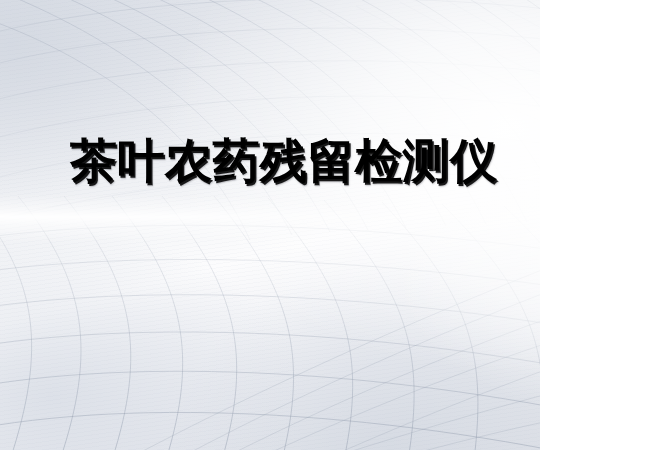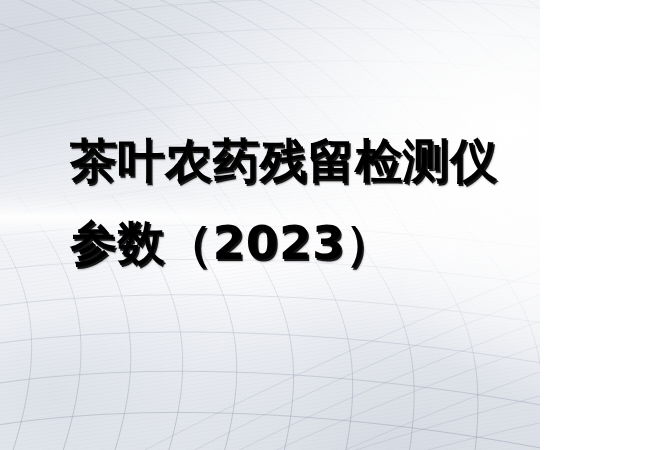--- a/index.html
+++ b/index.html
@@ -219,16 +219,15 @@
     </svg>
   </div>
 
   <div class="bg-layer bg-stripes"></div>
   <div class="bg-layer bg-glow-tr"></div>
   <div class="bg-layer bg-glow-r"></div>
   <div class="bg-layer bg-band"></div>
 
   <div id="title-block">
     <div class="title-line">茶叶农药残留检测仪</div>
-    <div class="title-line">参数（2023）</div>
   </div>
 
 </div>
 
 </body></html>

